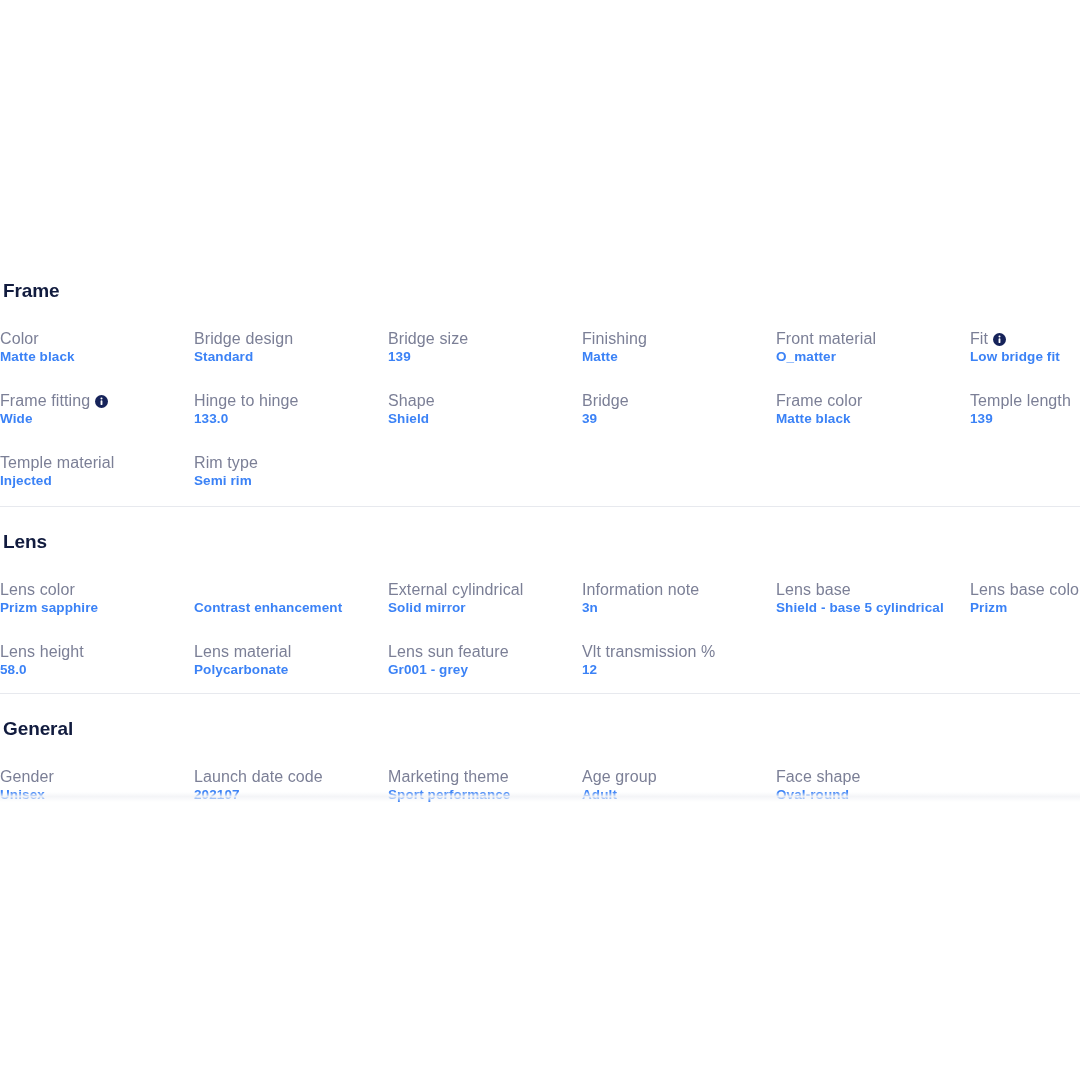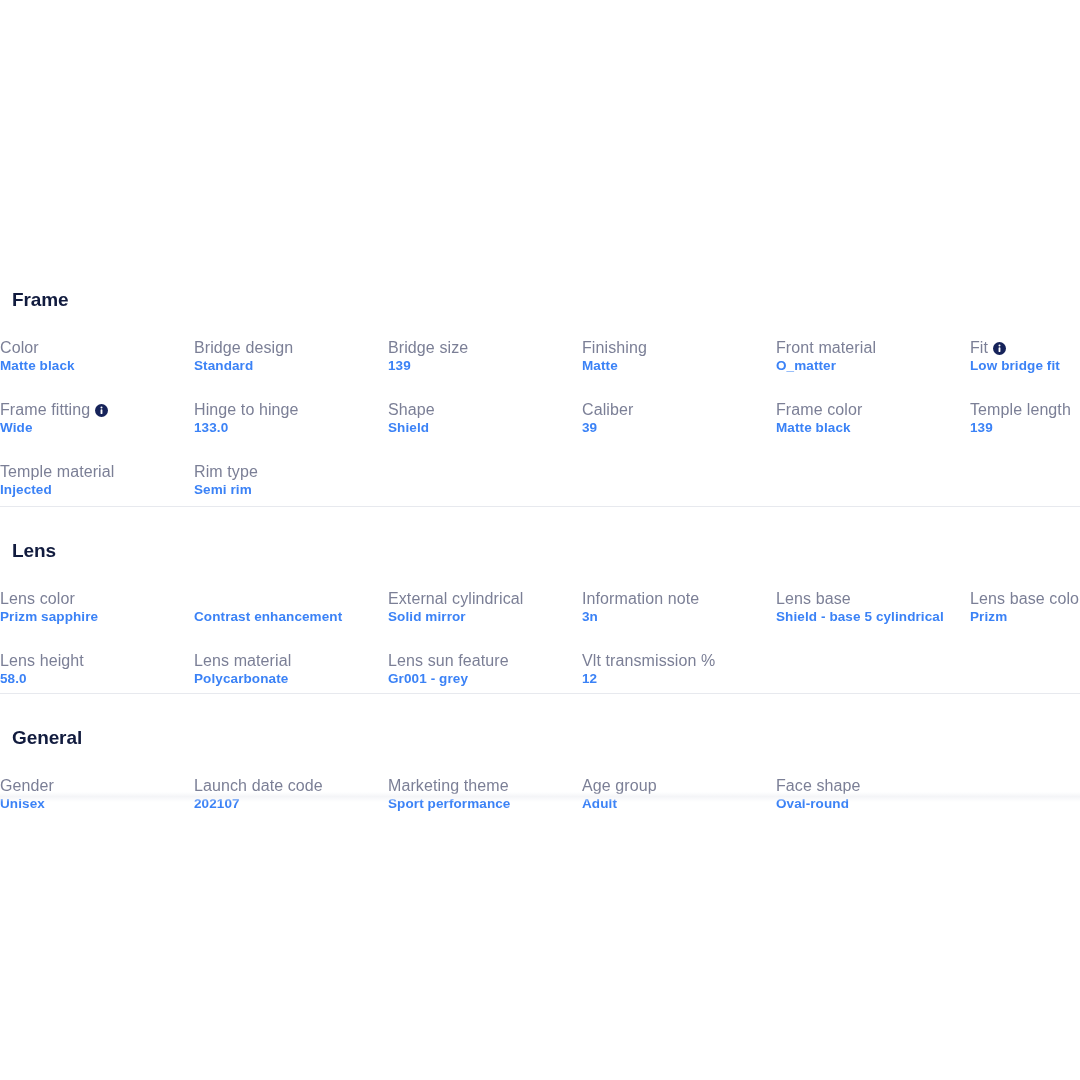--- a/index.html
+++ b/index.html
@@ -33,21 +33,21 @@
     width: 1080px;
     background: #e7e9ee;
     margin: 0;
   }
   .section-title {
     font-size: 19px;
     font-weight: 700;
     color: #111b3e;
     letter-spacing: -0.1px;
     line-height: 1;
-    margin: 12px;
+    margin: 3px;
     padding: 0 0 0 0;
   }
 
   
   .spec-grid {
     display: grid;
     grid-template-columns: repeat(6, 194px);
     width: 1164px;
     row-gap: 20px;
     column-gap: 0;
@@ -168,21 +168,21 @@
         <span class="spec-label">Hinge to hinge</span>
         <span class="spec-value">133.0</span>
       </div>
 
       <div class="spec-cell">
         <span class="spec-label">Shape</span>
         <span class="spec-value">Shield</span>
       </div>
 
       <div class="spec-cell">
-        <span class="spec-label">Caliber</span>
+        <span class="spec-label">Bridge</span>
         <span class="spec-value">39</span>
       </div>
 
       <div class="spec-cell">
         <span class="spec-label">Frame color</span>
         <span class="spec-value">Matte black</span>
       </div>
 
       <div class="spec-cell">
         <span class="spec-label">Temple length</span>

